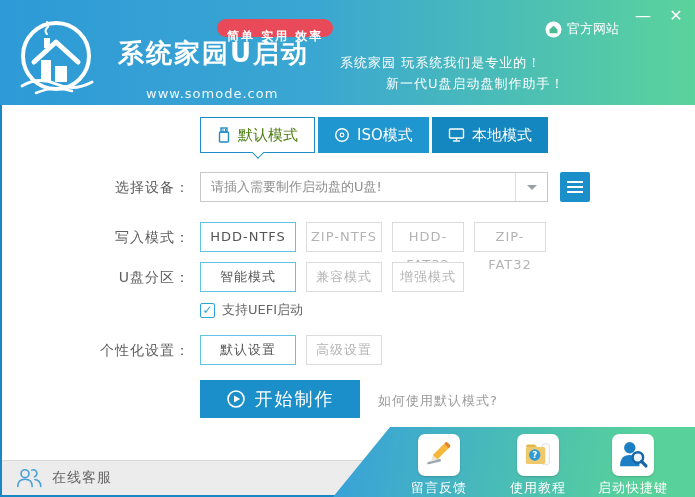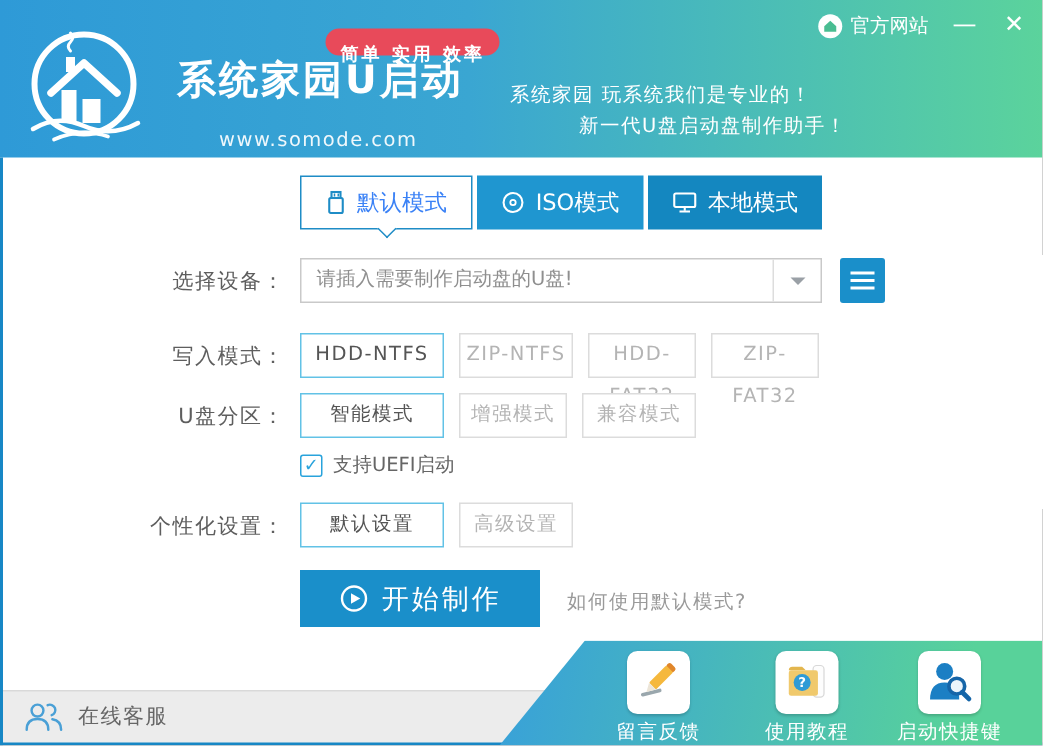--- a/index.html
+++ b/index.html
@@ -9,31 +9,31 @@
   
   .header { position:absolute; left:0; top:0; width:695px; height:105px;
             background:linear-gradient(90deg,#2e9ad7 0%,#3aa6d2 45%,#5bd39c 100%); }
   .logo { position:absolute; left:14px; top:14px; width:84px; height:84px; }
   .app-title { position:absolute; left:118px; top:36px; color:#fff; font-size:26px; font-weight:600; letter-spacing:2px; }
   .app-url { position:absolute; left:146px; top:86px; color:rgba(255,255,255,.92); font-size:13px; letter-spacing:1px; }
   .badge { position:absolute; left:217px; top:19px; height:18px; line-height:18px; padding:8px 10px;
            background:#e84a5a; color:#fff; font-size:12px; font-weight:bold; border-radius:9px; letter-spacing:2px; }
   .slogan1 { position:absolute; left:340px; top:54px; color:#fff; font-size:13px; letter-spacing:1px; }
   .slogan2 { position:absolute; left:386px; top:75px; color:#fff; font-size:13px; letter-spacing:1px; }
-  .official { position:absolute; left:545px; top:8px; display:flex; align-items:center; gap:5px; cursor:pointer; }
+  .official { position:absolute; left:545px; top:20px; display:flex; align-items:center; gap:5px; cursor:pointer; }
   .official-label { color:#fff; font-size:13px; }
   .win-btn { position:absolute; top:4px; color:#fff; font-size:16px; width:24px; height:24px; text-align:center; line-height:24px; cursor:pointer; }
   .min-btn { left:631px; }
   .close-btn { left:664px; }
 
   
   .tabs { position:absolute; left:200px; top:117px; display:flex; gap:3px; }
   .tab { height:36px; line-height:34px; text-align:center; font-size:15px; color:#fff; cursor:pointer;
          display:flex; align-items:center; justify-content:center; gap:7px; }
-  .tab-1 { width:115px; background:#fff; border:1px solid #1e8cc6; color:#3b82f6; position:relative; }
+  .tab-1 { width:115px; background:#fff; border:1px solid #1e8cc6; color:#4d7c0f; position:relative; }
   .tab-1::after { content:""; position:absolute; left:50%; bottom:-5px; width:8px; height:8px; background:#fff;
                   transform:translateX(-50%) rotate(45deg);
                   border-right:1px solid #1e8cc6; border-bottom:1px solid #1e8cc6; }
   .tab-2 { width:111px; background:#1f96d0; }
   .tab-3 { width:116px; background:#1487c0; }
 
   
   .row-label { position:absolute; right:505px; width:150px; text-align:right; font-size:14px; color:#5e5e5e; letter-spacing:1px; }
   .lbl-device { top:179px; } .lbl-write { top:229px; } .lbl-part { top:269px; } .lbl-pers { top:342px; }
 
@@ -156,22 +156,22 @@
   <div class="opt-row row-write">
     <div class="opt sel w78">HDD-NTFS</div>
     <div class="opt w76">ZIP-NTFS</div>
     <div class="opt w86">HDD-FAT32</div>
     <div class="opt w86">ZIP-FAT32</div>
   </div>
 
   <div class="row-label lbl-part">U盘分区：</div>
   <div class="opt-row row-part">
     <div class="opt sel w78">智能模式</div>
+    <div class="opt w76">兼容模式</div>
     <div class="opt w86">增强模式</div>
-    <div class="opt w76">兼容模式</div>
   </div>
 
   <div class="uefi">
     <span class="checkbox">✓</span>
     <span class="uefi-label">支持UEFI启动</span>
   </div>
 
   <div class="row-label lbl-pers">个性化设置：</div>
   <div class="opt-row row-pers">
     <div class="opt sel w78">默认设置</div>

